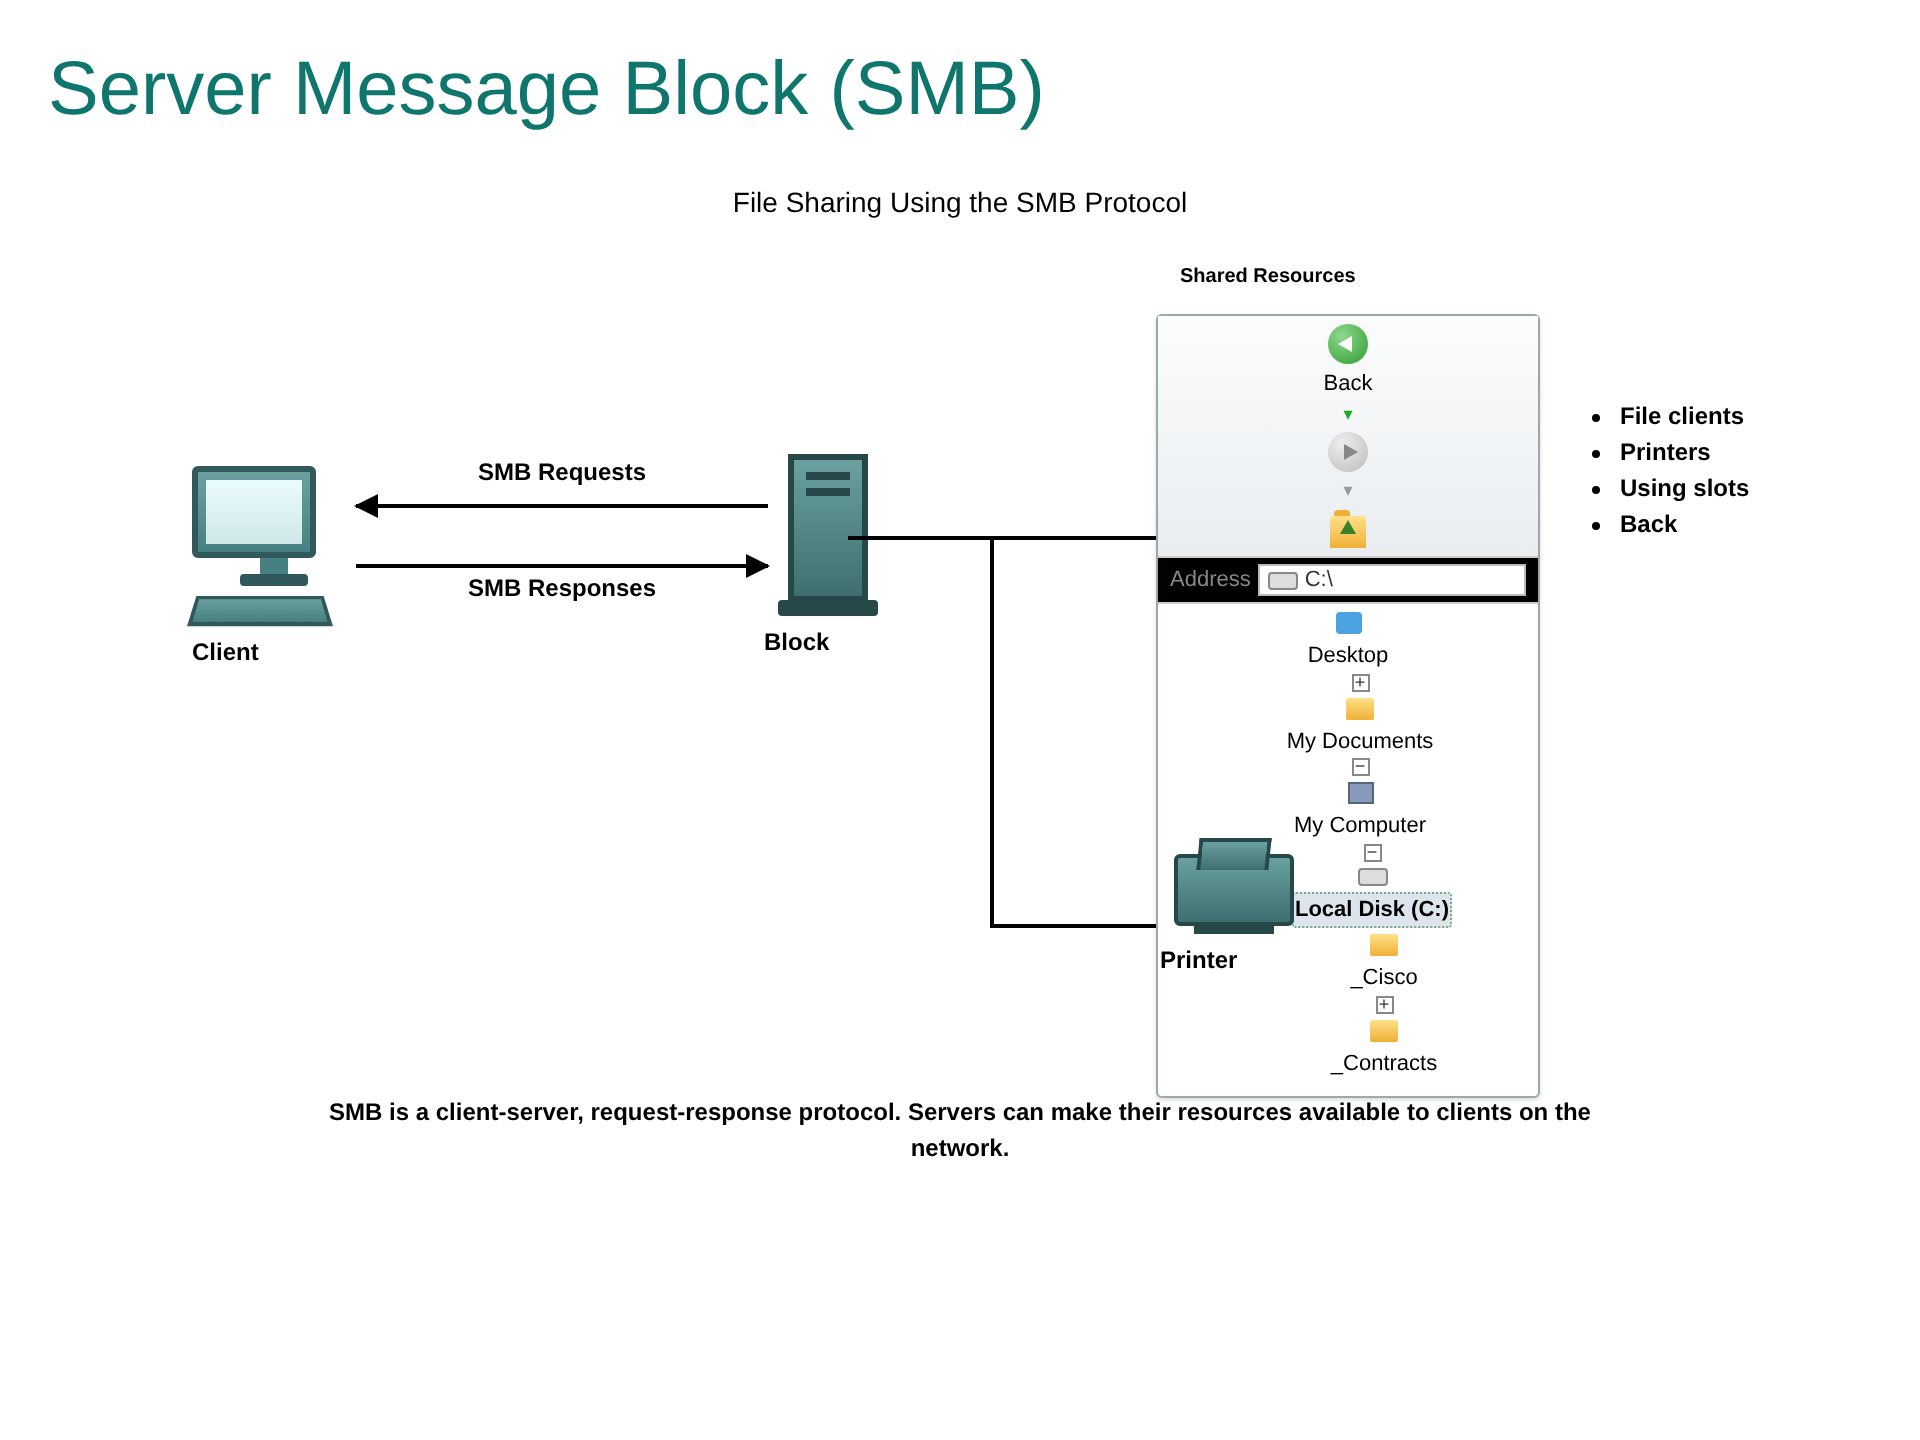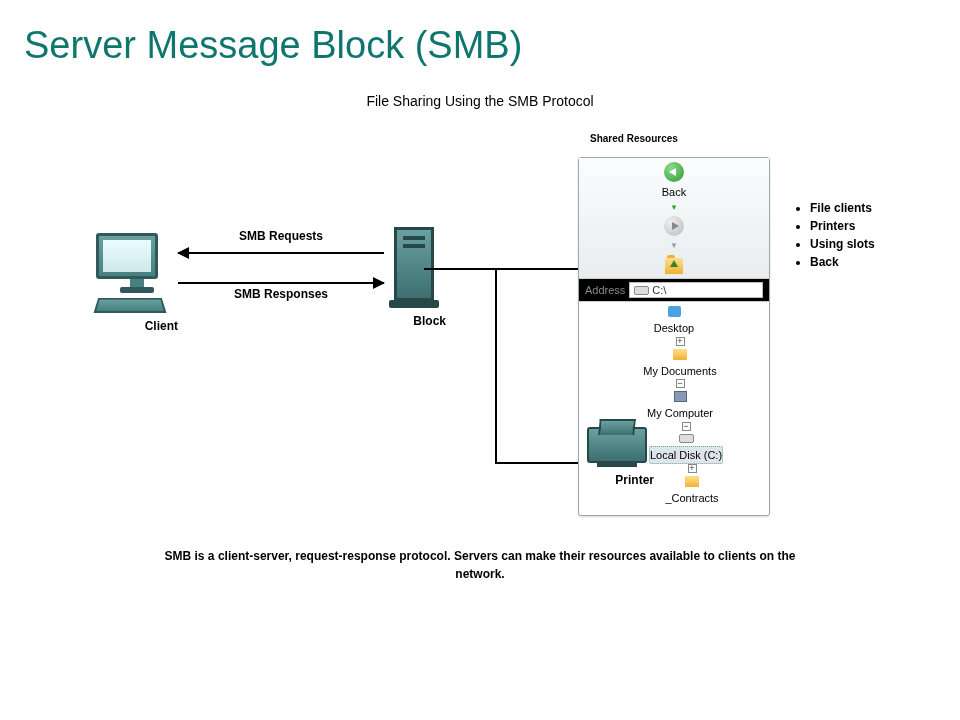--- a/index.html
+++ b/index.html
@@ -8,21 +8,21 @@
   .subtitle { font-size: 14px; font-weight: normal; text-align: center; margin-top: 26px; }
   .canvas { position: relative; width: 100%; height: 420px; margin-top: 8px; }
 
   
   .client { position: absolute; left: 96px; top: 116px; width: 82px; }
   .monitor { width: 62px; height: 46px; background: linear-gradient(#6aa0a0,#478080); border: 3px solid #31595b; border-radius: 3px; position: relative; }
   .monitor:after { content:""; position:absolute; inset:4px; background:linear-gradient(#eafcff,#cfe8ea); }
   .stand { width: 14px; height: 10px; background:#478080; margin: -2px auto 0; }
   .base { width: 34px; height: 6px; background:#31595b; margin: 0 auto; border-radius: 2px; }
   .kbd { width: 68px; height: 16px; background: linear-gradient(#6aa0a0,#478080); border:2px solid #31595b; margin-top:4px; transform: perspective(40px) rotateX(20deg); }
-  .lbl { text-align:right; font-size:12px; font-weight:bold; margin-top:6px; }
+  .lbl { text-align:left; font-size:12px; font-weight:bold; margin-top:6px; }
 
   
   .server { position:absolute; left: 382px; top: 110px; width: 64px; }
   .server-body { width: 40px; height: 74px; background: linear-gradient(#6aa0a0,#3d6f70); border:3px solid #274849; margin:0 auto; position:relative; }
   .server-body:before { content:""; position:absolute; top:6px; left:6px; right:6px; height:4px; background:#274849; }
   .server-body:after { content:""; position:absolute; top:14px; left:6px; right:6px; height:4px; background:#274849; }
   .server-base { width:50px; height:8px; background:#274849; margin:-1px auto 0; border-radius:2px; }
 
   
   .arrow-req, .arrow-res { position:absolute; left:178px; width:206px; height:2px; background:#000; }
@@ -59,21 +59,21 @@
   .tree-row { display:flex; align-items:center; gap:3px; white-space:nowrap;flex-direction:column; }
   .indent1 { padding-left:12px; }
   .indent2 { padding-left:24px; }
   .indent3 { padding-left:36px; }
   .indent3b { padding-left:36px; }
   .pm { width:9px; height:9px; border:1px solid #888; font-size:9px; line-height:7px; text-align:center; display:inline-block; background:#fff; color:#333; }
   .folder-ico { width:14px; height:11px; background:linear-gradient(#ffe08a,#f0b036); border-radius:1px; display:inline-block; }
   .disk-ico { width:15px; height:9px; background:#ddd; border:1px solid #888; border-radius:2px; display:inline-block; }
   .desk-ico { width:13px; height:11px; background:#4aa3e0; border-radius:2px; display:inline-block; }
   .comp-ico { width:13px; height:11px; background:#89b; border:1px solid #567; display:inline-block; }
-  .sel { background:#dde4ec; border:1px dotted #7a8; padding:0 0; border-radius:2px; }
+  .sel { background:#dde4ec; border:1px dotted #7a8; padding:0 0; border-radius:2px;font-weight:bold; }
 
   .shared-title { position:absolute; left:590px; top:16px; font-size:10px; font-weight:bold; }
 
   
   .printer { position:absolute; left:580px; top:310px; width:74px; }
   .printer-body { width:60px; height:36px; background:linear-gradient(#6aa0a0,#3d6f70); border:2px solid #274849; margin:0 auto; position:relative; border-radius:3px; }
   .printer-body:before { content:""; position:absolute; top:-10px; left:10px; right:10px; height:14px; background:linear-gradient(#6aa0a0,#3d6f70); border:2px solid #274849; border-bottom:none; transform:skewX(-6deg); }
   .printer-tray { width:40px; height:6px; background:#274849; margin:-2px auto 0; }
 
   
@@ -149,20 +149,25 @@
       <div class="tree-row indent1">
           <span class="pm">−</span>
           <span class="comp-ico"></span>
           <span>My Computer</span>
         </div>
       <div class="tree-row indent2">
           <span class="pm">−</span>
           <span class="disk-ico"></span>
           <span class="sel">Local Disk (C:)</span>
         </div>
+      <div class="tree-row indent3">
+          <span style="width:11px"></span>
+          <span class="folder-ico"></span>
+          <span>_Cisco</span>
+        </div>
       <div class="tree-row indent3b">
           <span class="pm">+</span>
           <span class="folder-ico"></span>
           <span>_Contracts</span>
         </div>
     </div>
   </div>
 
   <div class="printer">
     <div class="printer-body"></div>

